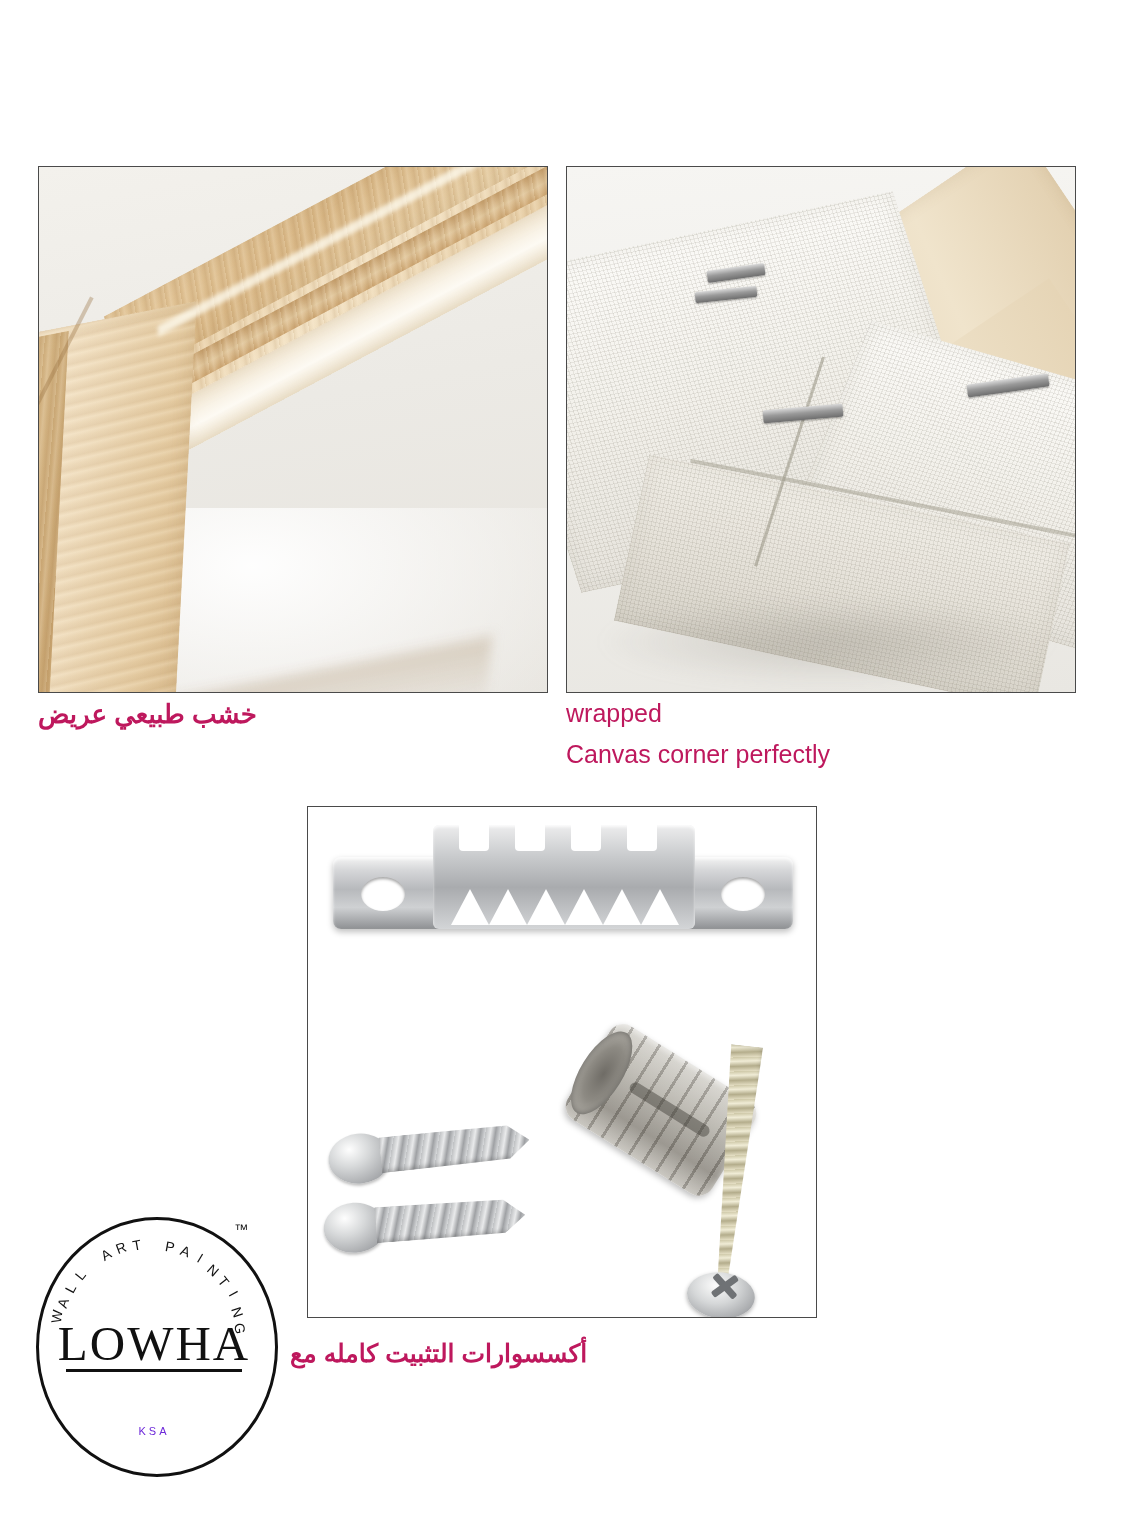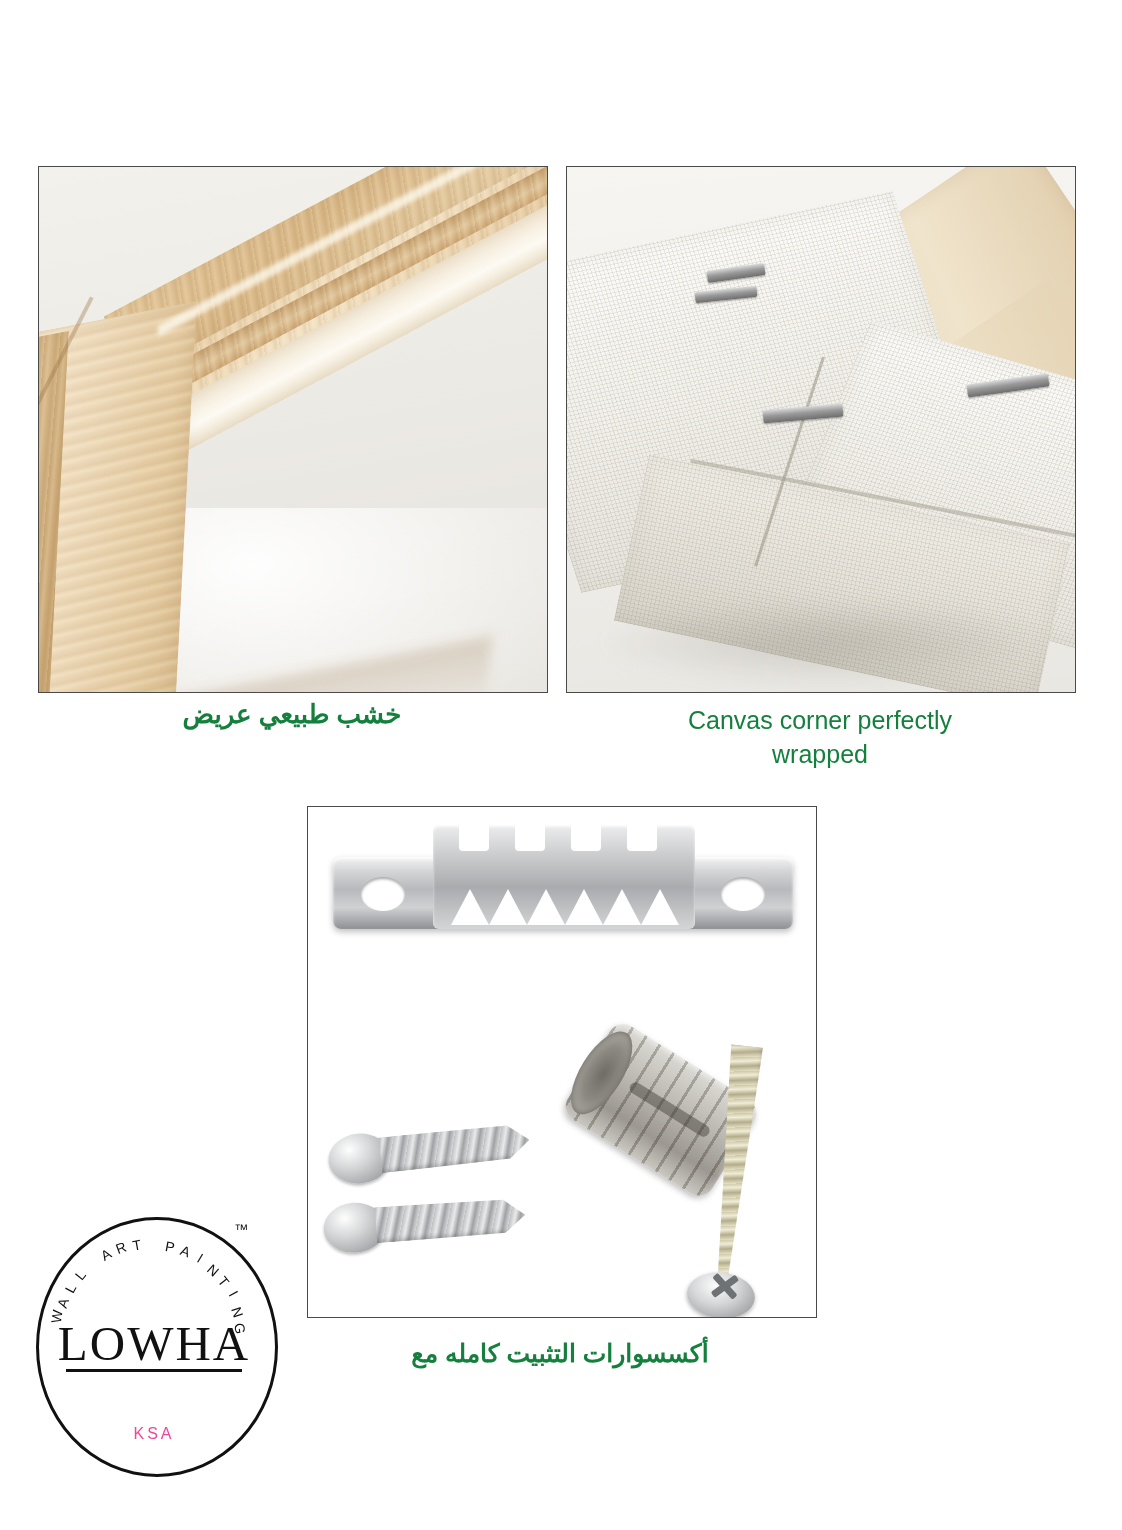--- a/index.html
+++ b/index.html
@@ -43,22 +43,22 @@
   .panel-hardware {
     left: 307px;
     top: 806px;
     width: 508px;
     height: 510px;
   }
 
   
   .caption {
     position: absolute;
-    text-align: center;
-    color: #15803d;
+    text-align: left;
+    color: #be185d;
     line-height: 1.35;
   }
   .caption .ar {
     font-size: 26px;
     font-weight: bold;
     direction: rtl;
     unicode-bidi: embed;
     white-space: nowrap;
   }
   .caption .en {
@@ -533,23 +533,23 @@
     width: 176px;
     height: 3px;
     background: #111111;
   }
   .logo-ksa {
     position: absolute;
     left: 0;
     top: 222px;
     width: 252px;
     text-align: center;
-    font-size: 16px;
+    font-size: 11px;
     letter-spacing: 3px;
-    color: #ec4899;
+    color: #6d28d9;
   }
   .logo-tm {
     position: absolute;
     left: 206px;
     top: 18px;
     font-size: 14px;
     color: #111111;
   }
   .arc-text {
     position: absolute;
@@ -625,22 +625,22 @@
       <div class="staple st1"></div>
       <div class="staple st2"></div>
       <div class="staple st3"></div>
       <div class="staple st4"></div>
 
       <div class="cv-shadow"></div>
     </div>
   </div>
 
   <div class="caption cap-canvas">
+    <div class="en" style="margin-top:0;">wrapped</div>
     <div class="en">Canvas corner perfectly</div>
-    <div class="en" style="margin-top:0;">wrapped</div>
   </div>
 
   <div class="panel panel-hardware">
     <div class="hw-scene">
 
       <div class="hanger">
         <div class="hanger-body"></div>
         <div class="hanger-mid"></div>
         <div class="hanger-notch" style="left:126px;"></div>
         <div class="hanger-notch" style="left:182px;"></div>

